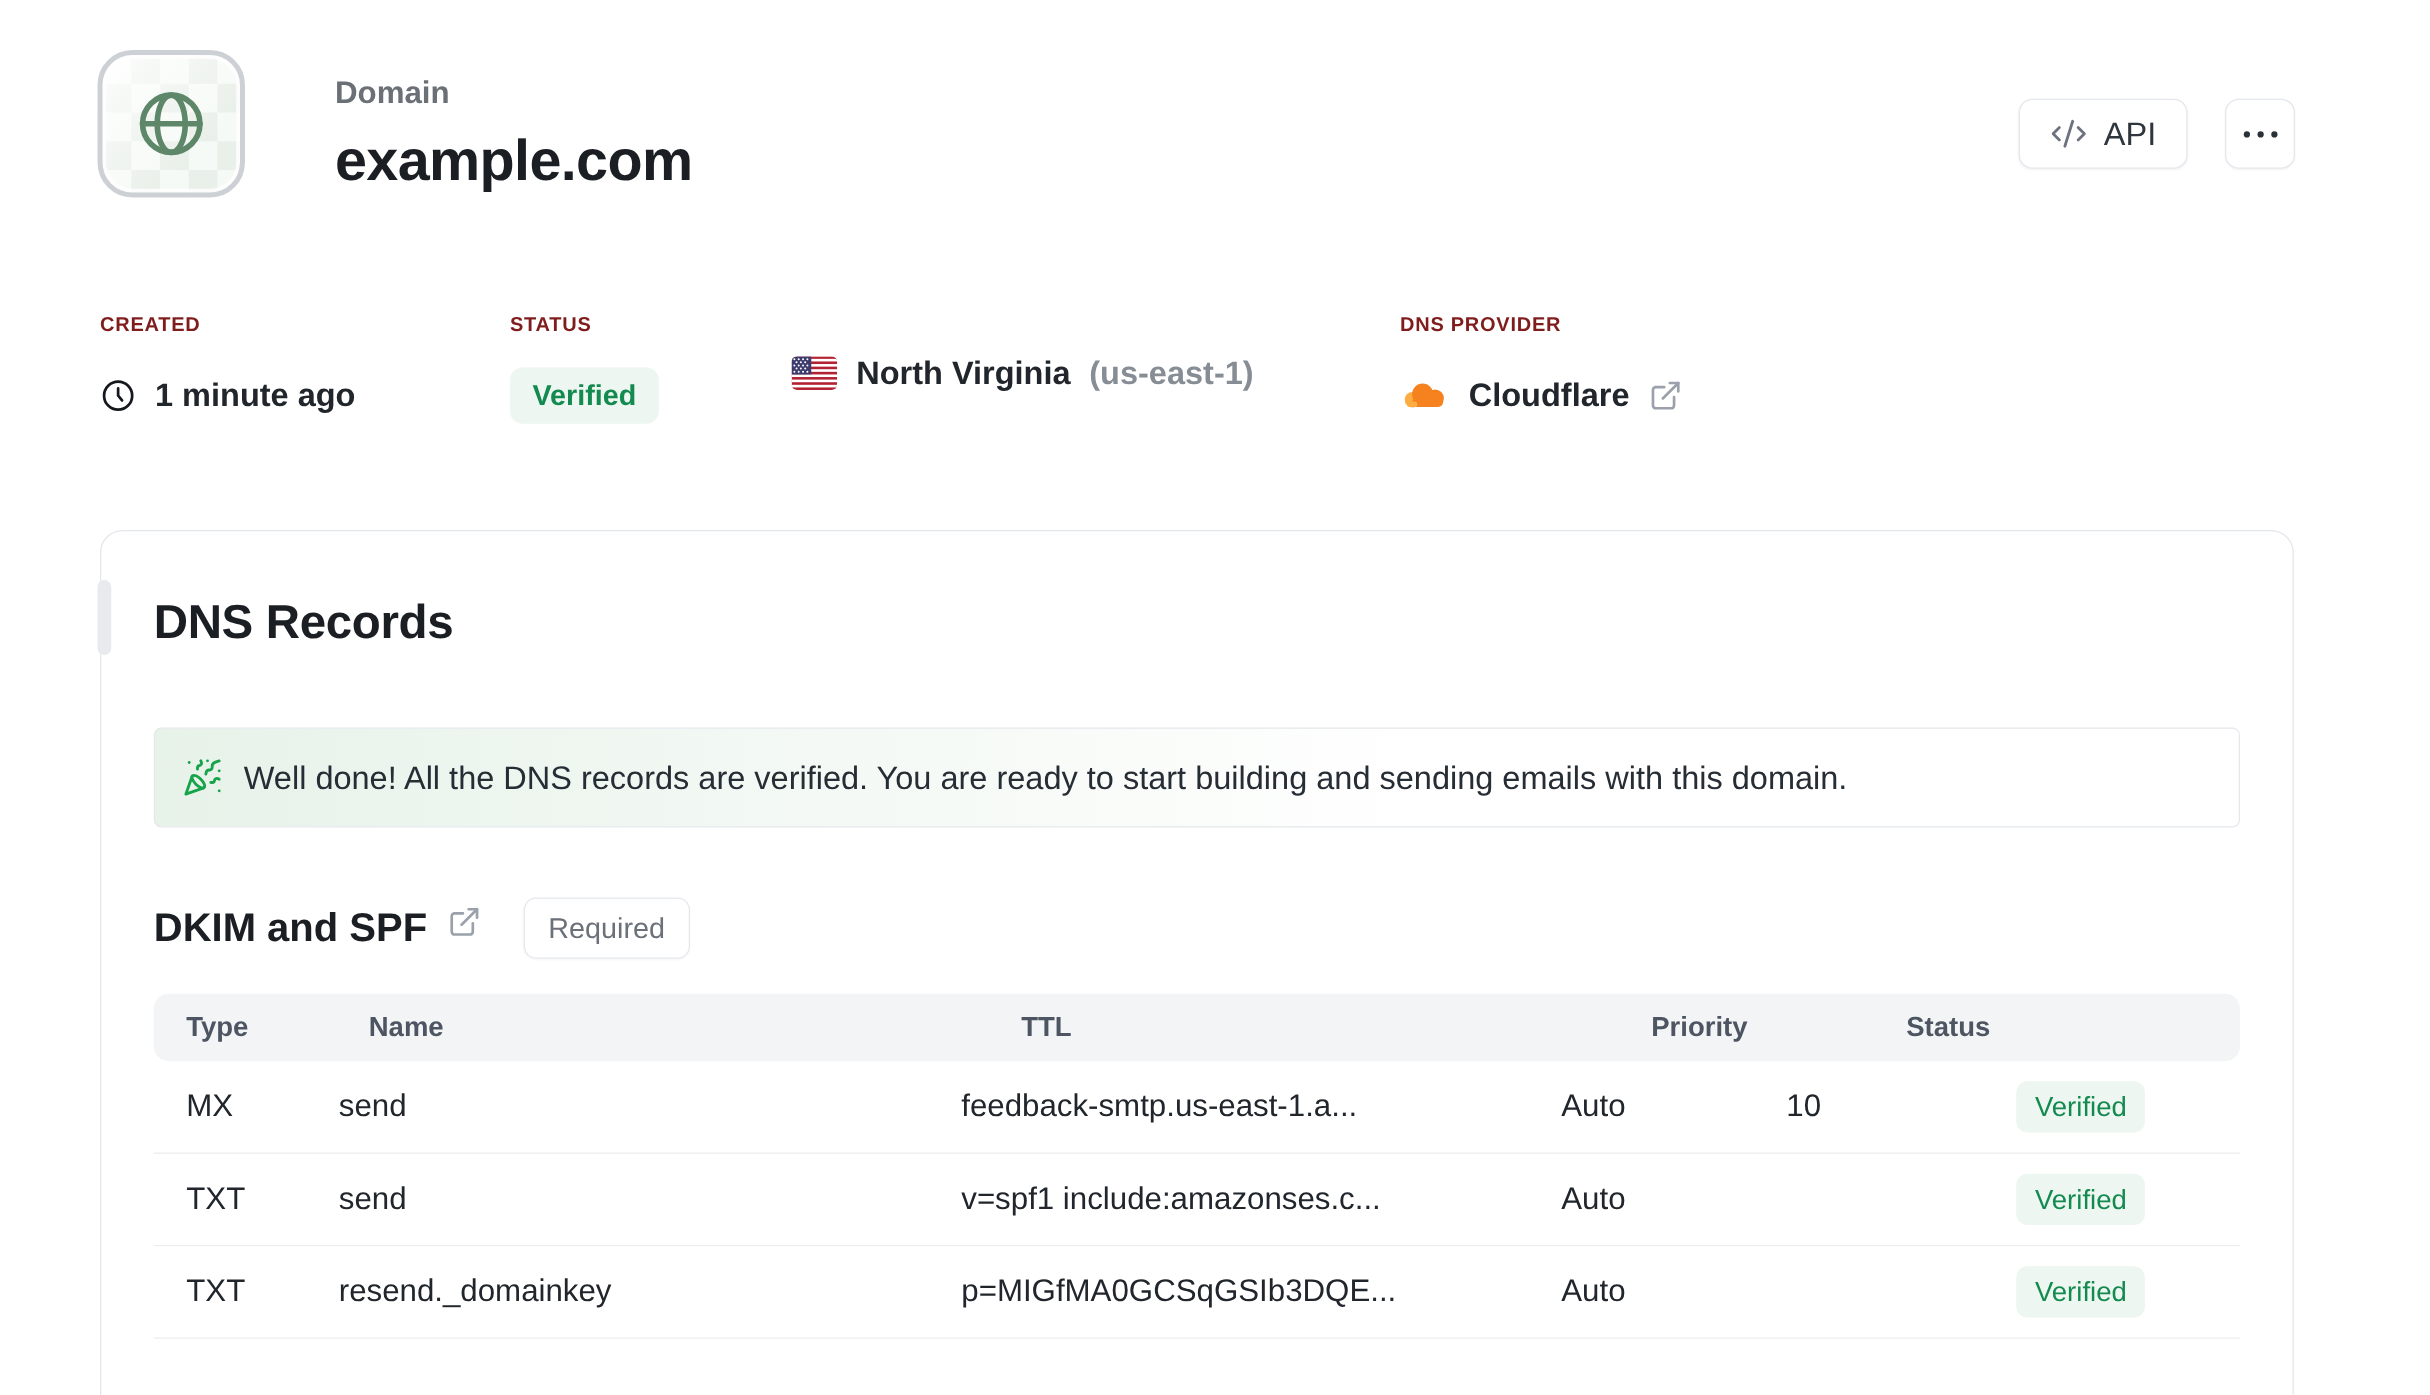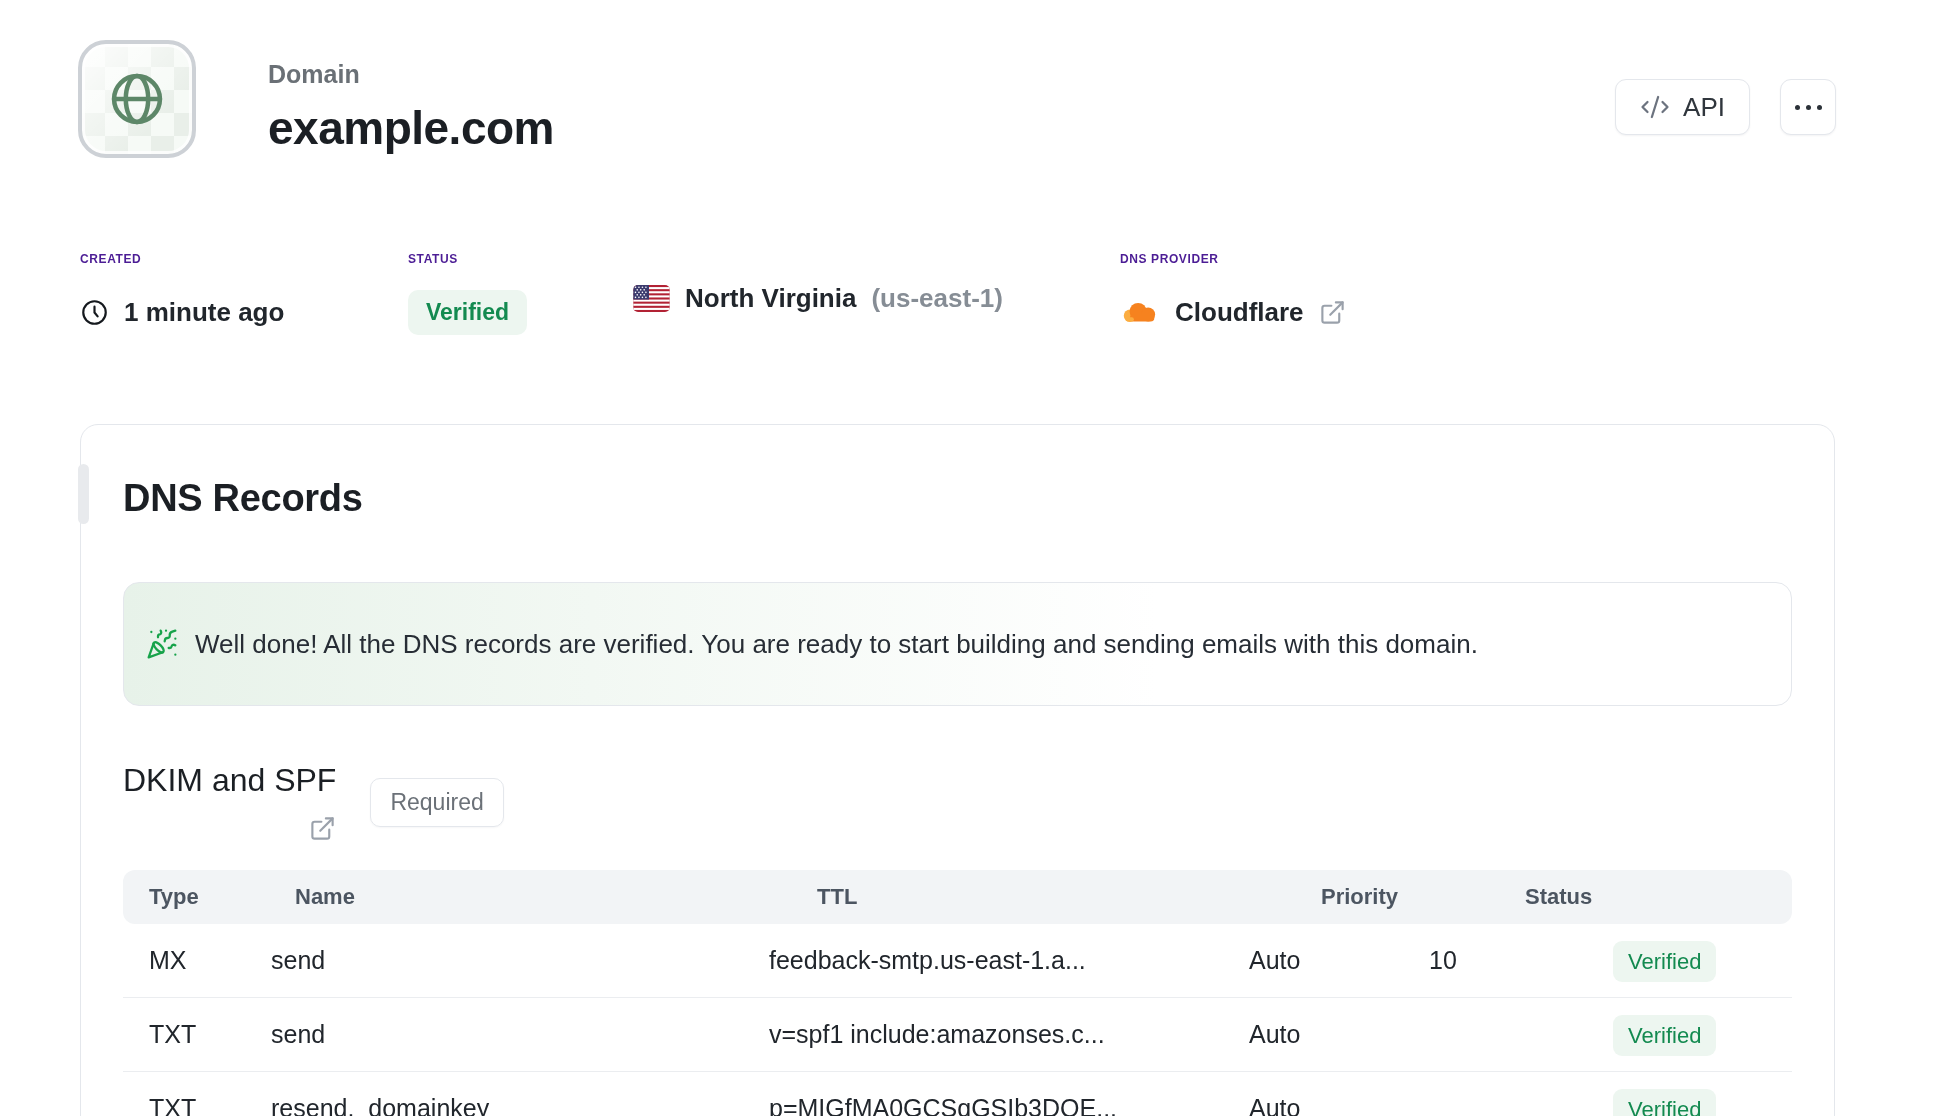--- a/index.html
+++ b/index.html
@@ -31,47 +31,47 @@
     padding:16px 24px; font-size:26px; color:#30363d; cursor:pointer;
     box-shadow:0 1px 2px rgba(16,24,40,.05);
   }
   .btn.icon-only { width:56px; padding:0; }
   .dots { display:flex; gap:6px; }
   .dots i { width:5px; height:5px; border-radius:50%; background:#2b3138; }
 
   
   .meta { position:absolute; left:80px; top:252px; display:flex; }
   .meta-col.c1 { width:328px; } .meta-col.c2 { width:225px; } .meta-col.c3 { width:487px; }
-  .meta-label { font-size:12px; font-weight:600; color:#4c1d95; letter-spacing:.6px; }
+  .meta-label { font-size:16px; font-weight:600; color:#7f1d1d; letter-spacing:.6px; }
   .meta-value { margin-top:23px; display:flex; align-items:center; gap:15px; font-size:26px; color:#21262c; min-height:46px;font-weight:bold; }
   .muted { color:#868d95; }
   .badge-green {
     display:inline-block; background:#edf6f0; color:#138a50;
     font-size:23px; padding:9px 18px; border-radius:10px;
   }
   .flag { border-radius:5px; overflow:hidden; display:block; }
 
   
   .card {
     position:absolute; left:80px; top:424px; width:1755px; height:840px;
     background:#fff; border:1.5px solid #e4e7ec; border-radius:18px;
   }
   .scroll-pill { position:absolute; left:-3px; top:39px; width:11px; height:60px; border-radius:7px; background:#e8eaed; }
   .card-inner { padding:52px 42px 0 42px; }
   .card-title { font-size:38px; font-weight:700; color:#1b1f24; letter-spacing:-0.3px; }
 
   .banner {
-    margin-top:62px; height:124px; border:1.5px solid #e4e7ec; border-radius:16px;
+    margin-top:62px; height:80px; border:1.5px solid #e4e7ec; border-radius:6px;
     display:flex; align-items:center; gap:17px; padding:0 22px;
     background:linear-gradient(90deg, #e7f2e9 0%, #f2f8f3 28%, #ffffff 62%);
     font-size:26px; color:#272d35;
   }
 
   .section-head { margin-top:56px; display:flex; align-items:center; gap:20px; }
-  .section-title { font-size:32px; font-weight:400; color:#1b1f24; display:flex; align-items:flex-end; gap:16px;flex-direction:column; }
+  .section-title { font-size:32px; font-weight:700; color:#1b1f24; display:flex; align-items:flex-start; gap:16px; }
   .required-badge {
     border:1.5px solid #e4e7ec; border-radius:10px; padding:10px 19px;
     font-size:23px; color:#6b7178; box-shadow:0 1px 2px rgba(16,24,40,.04);
     margin-left:14px;
   }
 
   .dns-table { margin-top:28px; }
   .thead, .trow {
     display:grid; grid-template-columns:122px 498px 480px 180px 184px 1fr;
     align-items:center; padding:0 26px;

